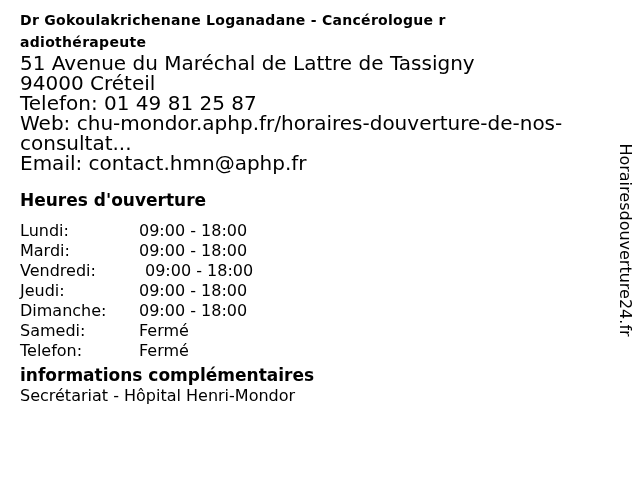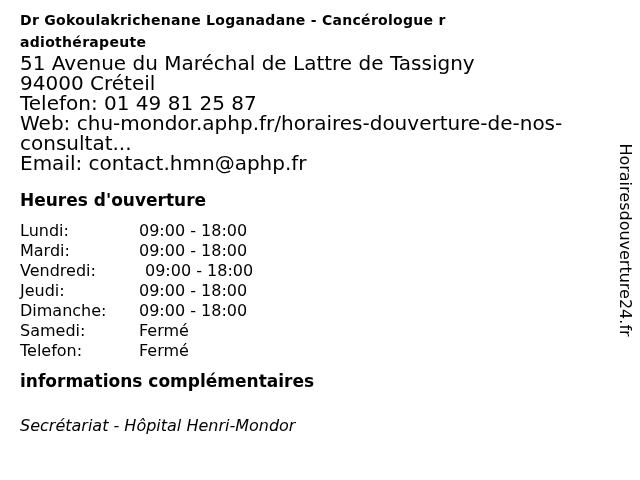--- a/index.html
+++ b/index.html
@@ -34,26 +34,25 @@
   .hours-heading { margin-top: 17px; }
   .hours-table {
     margin-top: 10px;
     font-size: 16px;
     line-height: 20px;
   }
   .hours-row { display: flex; }
   .hours-row .day { width: 119px; flex: 0 0 auto; }
   
   .hours-row:nth-child(3) .time { padding-left: 6px; }
-  .info-heading { margin-top: 10px; }
+  .info-heading { margin-top: 4px; }
   .info-text {
-    margin-top: 24px;
+    margin-top: 0;
     font-size: 16px;
     line-height: 20px;
-    font-style: italic;
   }
   .watermark {
     position: absolute;
     right: 5px;
     top: 50%;
     transform: translateY(-50%);
     writing-mode: vertical-rl;
     font-size: 16px;
     color: #000000;
     white-space: nowrap;

